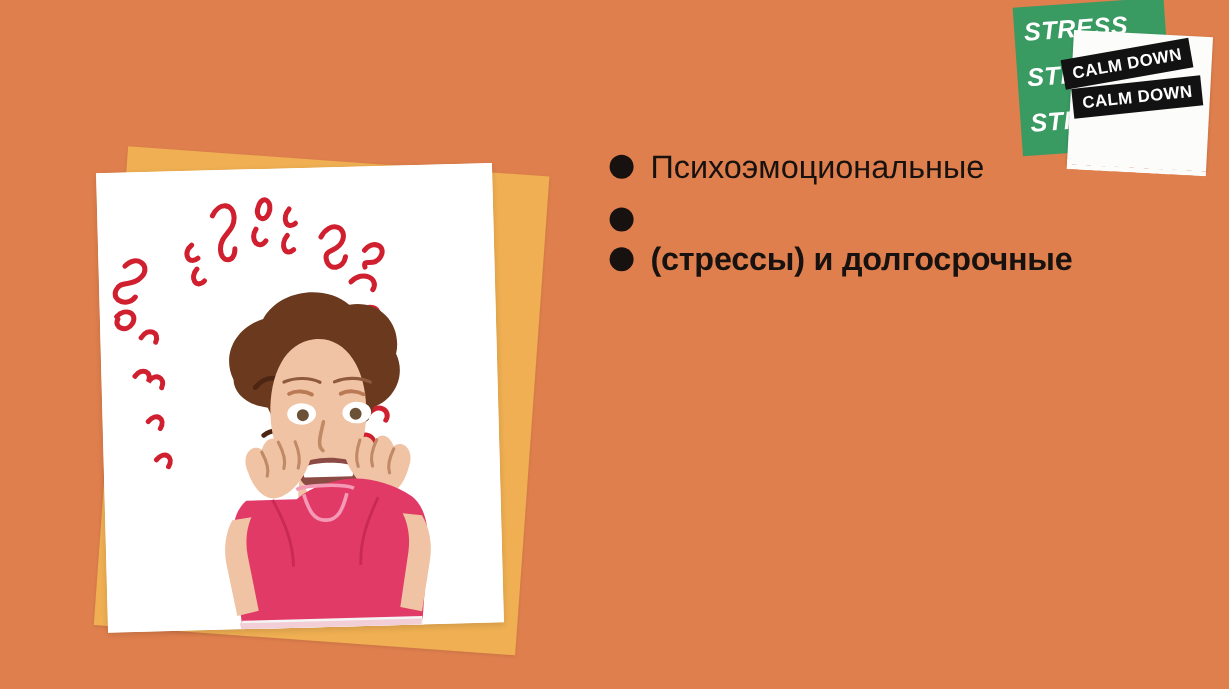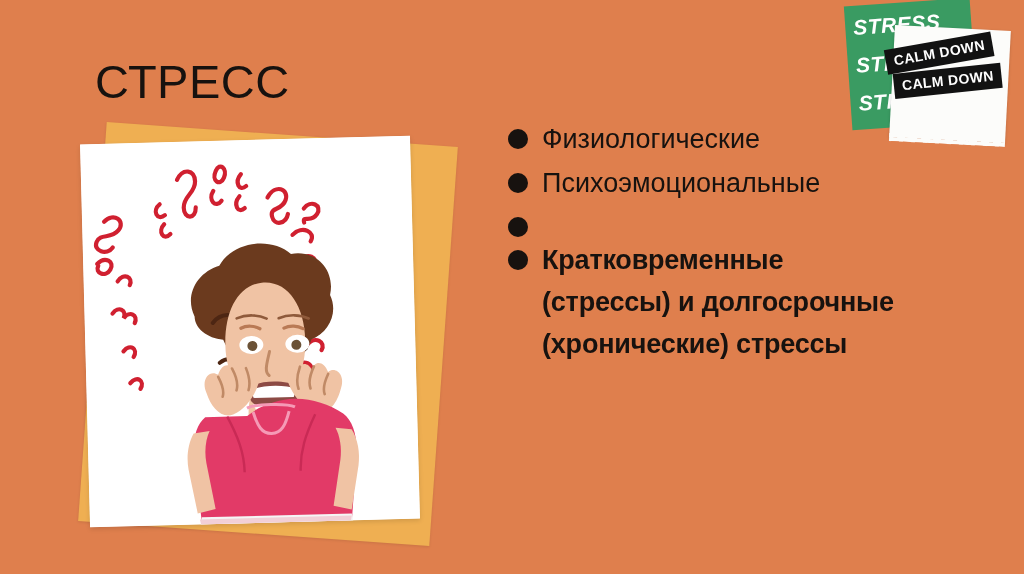--- a/index.html
+++ b/index.html
@@ -76,21 +76,20 @@
     padding:4px 8px 5px;white-space:nowrap;
   }
   .banner-1{left:50px;top:58px;transform:rotate(-10deg);transform-origin:0 50%;}
   .banner-2{left:58px;top:82px;transform:rotate(-6deg);transform-origin:0 50%;}
 </style>
 </head>
 <body>
 
 <div class="slide">
 
-  <div class="title">СТРЕСС</div>
 
   <div class="photo-stack">
     <div class="card-yellow"></div>
     <div class="card-white">
       <svg viewBox="0 0 330 383" xmlns="http://www.w3.org/2000/svg">
         <rect width="330" height="383" fill="#ffffff"></rect>
         <g stroke="#d02030" stroke-width="4.2" fill="none" stroke-linecap="round">
           <path d="M96 38c6-12 18-10 18 2s-12 14-12 26 12 12 12 0"></path>
           <path d="M135 30c-5 10 4 16 8 7 4-9-4-16-8-7"></path>
           <path d="M132 50c-6 9 2 18 8 10"></path>
@@ -144,40 +143,34 @@
           <path d="M114 386h144v6H114z" fill="#4f6d95"></path>
           <path d="M184 392v34M140 390c-4 8-4 18-2 26M230 390c4 8 4 18 2 26" fill="none" stroke="#43618a" stroke-width="3"></path>
           <path d="M118 388c10 2 20 6 24 14M256 388c-10 2-20 6-24 14" fill="none" stroke="#43618a" stroke-width="2.6"></path>
         </g>
       </svg>
     </div>
   </div>
 
   <div class="bullets">
 
-    <div class="bullet-row">
-      <span class="dot"></span>
-      <span class="btext">Физиологические</span>
-    </div>
 
     <div class="bullet-row">
       <span class="dot"></span>
       <span class="btext">Психоэмоциональные</span>
     </div>
 
     <div class="bullet-row">
       <span class="dot"></span>
     </div>
 
     <div class="bullet-row">
       <span class="dot"></span>
       <span>
-        <span class="btext dense">Кратковременные</span>
         <span class="btext dense" style="display:block">(стрессы) и долгосрочные</span>
-        <span class="btext dense" style="display:block">(хронические) стрессы</span>
       </span>
     </div>
 
   </div>
 
   <div class="sticker">
     <div class="green-card">
       <span>STRESS</span>
       <span>STRESS</span>
       <span>STRESS</span>

